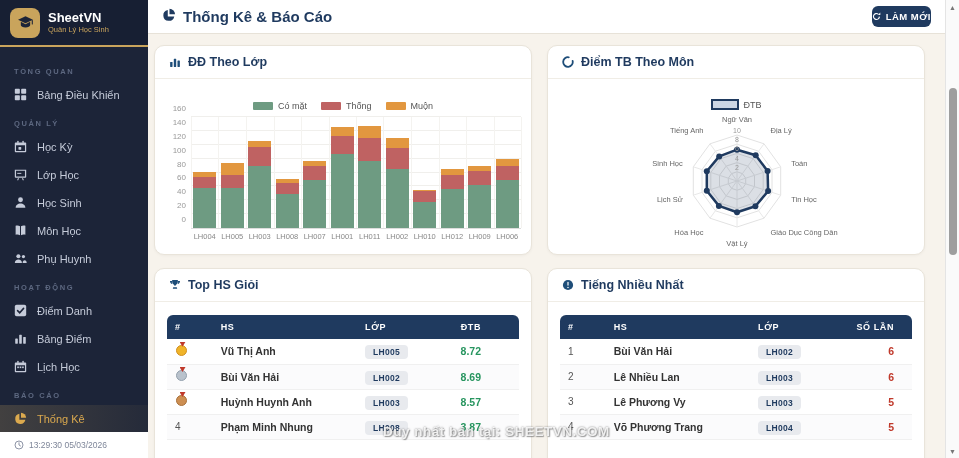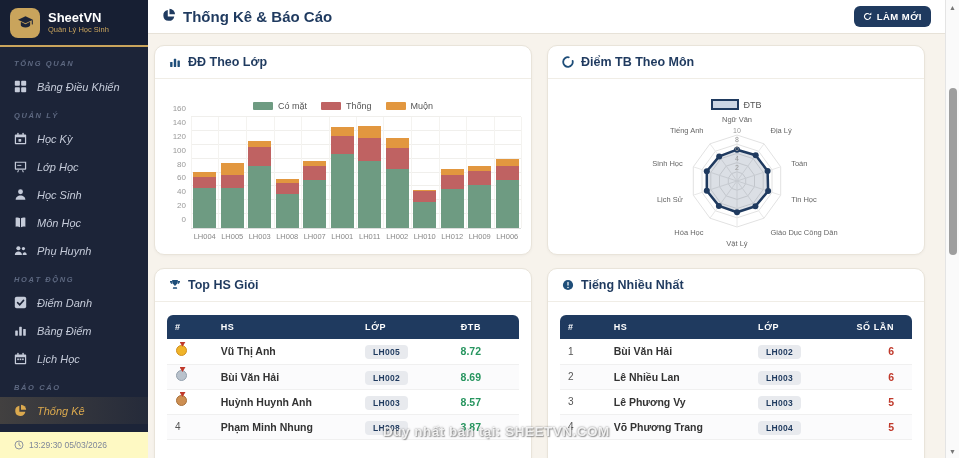--- a/index.html
+++ b/index.html
@@ -6,34 +6,34 @@
   html,body { width:959px; height:458px; overflow:hidden; }
   body { font-family:"Liberation Sans", sans-serif; background:#f7f3ec; position:relative; }
 
   
   .sidebar { position:absolute; left:0; top:0; width:148px; height:458px; background:#1c2438; color:#c5cbd9; z-index:5; }
   .logo-block { height:47px; background:#171f33; border-bottom:2px solid #c9a45c; display:flex; align-items:center; gap:8px; padding:0 10px; }
   .logo-badge { width:30px; height:30px; border-radius:8px; background:#c9a45c; color:#1c2438; display:flex; align-items:center; justify-content:center; flex:0 0 auto; }
   .logo-badge svg { width:17px; height:17px; fill:#1c2438; }
   .logo-name { font-size:13px; font-weight:bold; color:#fff; line-height:1.15; }
   .logo-sub { font-size:7.5px; color:#c9a45c; }
-  .nav { padding-top:2px;font-style:italic; }
+  .nav { padding-top:10px; }
   .nav-section { font-size:7.5px; letter-spacing:1.6px; color:#5d6880; font-weight:bold; padding:10px 14px 4px; text-transform:uppercase; }
   .nav-item { display:flex; align-items:center; gap:10px; padding:7px 14px; font-size:11px; color:#c5cbd9; cursor:pointer; margin:1px 0; }
   .nav-item .nav-ic { width:13px; height:13px; display:inline-flex; }
   .nav-item .nav-ic svg { width:13px; height:13px; fill:currentColor; }
   .nav-item.active { color:#dba94e; background:linear-gradient(90deg, rgba(201,164,92,.22), rgba(201,164,92,.05)); }
-  .side-footer { position:absolute; bottom:0; left:0; width:100%; background:#fef9c3; padding:8px 14px; font-size:8.5px; color:#7e8699; display:flex; align-items:center; gap:5px; }
+  .side-footer { position:absolute; bottom:0; left:0; width:100%; background:#ffffff; padding:8px 14px; font-size:8.5px; color:#7e8699; display:flex; align-items:center; gap:5px; }
   .side-footer svg { width:10px; height:10px; stroke:#7e8699; fill:none; }
 
   
   .topbar { position:absolute; left:148px; top:0; width:797px; height:34px; background:#fff; border-bottom:1px solid #e7e2d8; display:flex; align-items:center; justify-content:space-between; padding:0 14px; z-index:4; }
   .page-title { display:flex; align-items:center; gap:7px; font-size:15px; font-weight:bold; color:#1f3a5f; }
   .page-title .ci svg { width:14px; height:14px; fill:#1f3a5f; }
-  .refresh-btn { background:#1f3a5f; color:#fff; border:none; border-radius:6px; font-family:"Liberation Sans",sans-serif; font-size:9.5px; font-weight:bold; letter-spacing:.5px; padding:5px 9px; display:flex; align-items:center; gap:5px; cursor:pointer; }
+  .refresh-btn { background:#1f3a5f; color:#fff; border:none; border-radius:6px; font-family:"Liberation Sans",sans-serif; font-size:9.5px; font-weight:bold; letter-spacing:.5px; padding:5px 0; display:flex; align-items:center; gap:5px; cursor:pointer; }
   .refresh-btn svg { width:9px; height:9px; fill:#fff; stroke:#fff; }
 
   
   .content { position:absolute; left:141px; top:34px; width:797px; height:332px; padding:11px 13px; }
   .cards-row { display:flex; gap:15px; margin-bottom:13px; }
   .card { background:#fff; border:1px solid #e9e4da; border-radius:10px; box-shadow:0 1px 3px rgba(0,0,0,.04); width:378px; overflow:hidden; }
   .card.h1 { height:210px; }
   .card.h2 { height:240px; }
   .card-head { display:flex; align-items:center; gap:7px; padding:9px 14px; border-bottom:1px solid #f0ede6; font-size:12.5px; font-weight:bold; color:#1f3a5f; }
   .card-head .ci { display:inline-flex; color:#1f4e79; }

